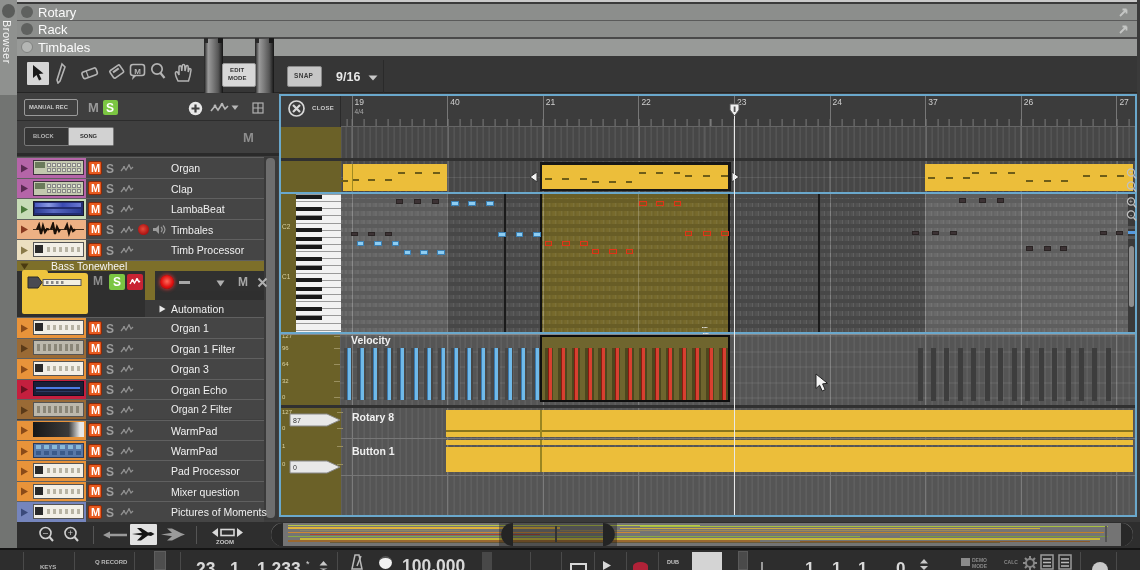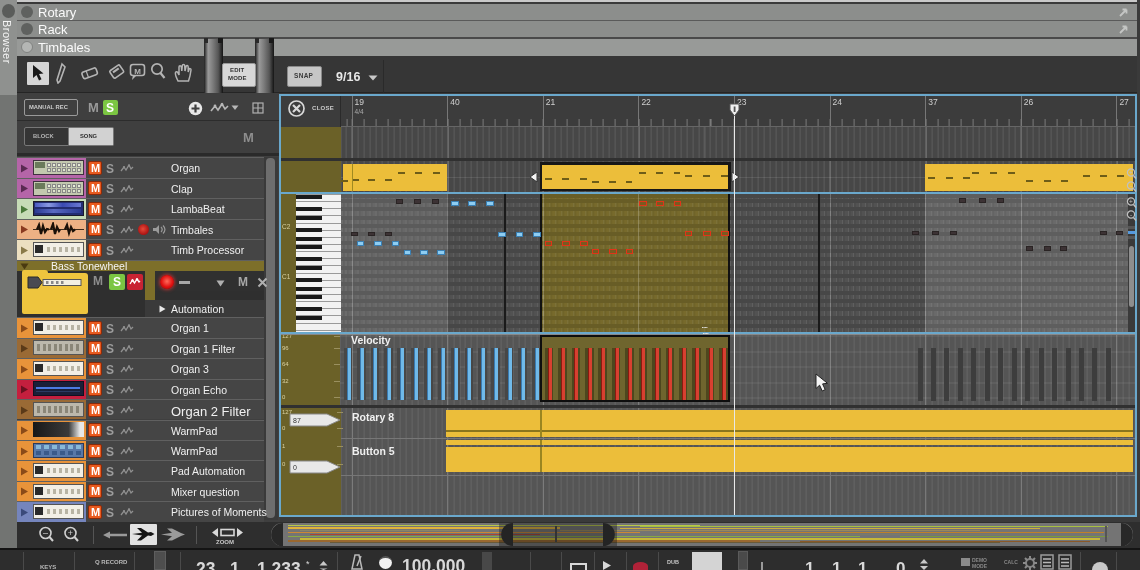--- a/index.html
+++ b/index.html
@@ -343,21 +343,21 @@
 <div class="abs" style="left:70.0px;top:405.8px;width:3px;height:7px;background:#8a8678"></div>
 <div class="abs" style="left:75.5px;top:405.8px;width:3px;height:7px;background:#8a8678"></div>
 <div class="abs" style="left:88px;top:402.6px;width:14px;height:14px;background:#e85a1e;border-radius:2px;border:1px solid #8a2a0a"></div>
 <div class="txt" style="left:91px;top:403.6px;font-size:11px;color:#fff;font-weight:bold">M</div>
 <div class="txt" style="left:106px;top:403.6px;font-size:12px;color:#9c9c9c;font-weight:bold">S</div>
 <svg class="abs" style="left:120px;top:406.1px" width="14" height="9">
       <path d="M1 7 L4 3 L6 6 L9 1 L11 5 L13 3" stroke="#909090" stroke-width="1.3" fill="none"></path>
       <circle cx="4" cy="3" r="1.1" fill="#909090"></circle>
       <circle cx="9" cy="1.5" r="1.1" fill="#909090"></circle>
     </svg>
-<div class="txt" style="left:171px;top:404.1px;font-size:13px;color:#f0f0f0;">Organ 2 Filter</div>
+<div class="txt" style="left:171px;top:404.1px;font-size:10px;color:#f0f0f0;">Organ 2 Filter</div>
 <div class="abs" style="left:17px;top:419.5px;width:247px;height:20.4px;background:#454545"></div>
 <div class="abs" style="left:17px;top:419.5px;width:247px;height:1px;background:#606060"></div>
 <div class="abs" style="left:17px;top:420.5px;width:69px;height:19.4px;background:#e8933a"></div>
 <svg class="abs" style="left:20px;top:426.0px" width="9" height="9">
       <path d="M1 0.5 L8 4.5 L1 8.5 Z" fill="#8a4a18"></path>
     </svg>
 <div class="abs" style="left:33px;top:422.2px;width:51px;height:15px;background:linear-gradient(90deg,#181818,#3a3a3a 70%,#e8e8e8 92%)"></div>
 <div class="abs" style="left:88px;top:423.0px;width:14px;height:14px;background:#e85a1e;border-radius:2px;border:1px solid #8a2a0a"></div>
 <div class="txt" style="left:91px;top:424.0px;font-size:11px;color:#fff;font-weight:bold">M</div>
 <div class="txt" style="left:106px;top:424.0px;font-size:12px;color:#9c9c9c;font-weight:bold">S</div>
@@ -410,21 +410,21 @@
 <div class="abs" style="left:71px;top:468.09999999999997px;width:3px;height:5px;background:#b8b4a4"></div>
 <div class="abs" style="left:77px;top:468.09999999999997px;width:3px;height:5px;background:#b8b4a4"></div>
 <div class="abs" style="left:88px;top:463.9px;width:14px;height:14px;background:#e85a1e;border-radius:2px;border:1px solid #8a2a0a"></div>
 <div class="txt" style="left:91px;top:464.9px;font-size:11px;color:#fff;font-weight:bold">M</div>
 <div class="txt" style="left:106px;top:464.9px;font-size:12px;color:#9c9c9c;font-weight:bold">S</div>
 <svg class="abs" style="left:120px;top:467.4px" width="14" height="9">
       <path d="M1 7 L4 3 L6 6 L9 1 L11 5 L13 3" stroke="#909090" stroke-width="1.3" fill="none"></path>
       <circle cx="4" cy="3" r="1.1" fill="#909090"></circle>
       <circle cx="9" cy="1.5" r="1.1" fill="#909090"></circle>
     </svg>
-<div class="txt" style="left:171px;top:465.4px;font-size:10.5px;color:#f0f0f0;">Pad Automation</div>
+<div class="txt" style="left:171px;top:465.4px;font-size:10.5px;color:#f0f0f0;">Pad Processor</div>
 <div class="abs" style="left:17px;top:480.9px;width:247px;height:20.4px;background:#454545"></div>
 <div class="abs" style="left:17px;top:480.9px;width:247px;height:1px;background:#606060"></div>
 <div class="abs" style="left:17px;top:481.9px;width:69px;height:19.4px;background:#e8933a"></div>
 <svg class="abs" style="left:20px;top:487.4px" width="9" height="9">
       <path d="M1 0.5 L8 4.5 L1 8.5 Z" fill="#8a4a18"></path>
     </svg>
 <div class="abs" style="left:33px;top:483.59999999999997px;width:51px;height:15px;background:#f2efe6;border:1px solid #555"></div>
 <div class="abs" style="left:35px;top:486.59999999999997px;width:8px;height:8px;background:#2a2a2a"></div>
 <div class="abs" style="left:47px;top:488.59999999999997px;width:3px;height:5px;background:#b8b4a4"></div>
 <div class="abs" style="left:53px;top:488.59999999999997px;width:3px;height:5px;background:#b8b4a4"></div>
@@ -818,21 +818,21 @@
     </svg>
 <div class="abs" style="left:446px;top:410px;width:687px;height:27px;background:#ecbe3a"></div>
 <div class="abs" style="left:446px;top:429.5px;width:687px;height:2px;background:#8a751c"></div>
 <div class="abs" style="left:540px;top:410px;width:1.5px;height:27px;background:#9a8520"></div>
 <div class="abs" style="left:446px;top:439.5px;width:687px;height:5.5px;background:#ecbe3a"></div>
 <div class="abs" style="left:540px;top:439.5px;width:1.5px;height:5.5px;background:#9a8520"></div>
 <div class="txt" style="left:282px;top:443px;font-size:6px;color:#d8d0a0;">1</div>
 <div class="abs" style="left:337px;top:446px;width:6px;height:1px;background:#9a9060"></div>
 <div class="txt" style="left:282px;top:461px;font-size:6px;color:#d8d0a0;">0</div>
 <div class="abs" style="left:337px;top:464px;width:6px;height:1px;background:#9a9060"></div>
-<div class="txt" style="left:352px;top:445px;font-size:10.5px;color:#f0f0f0;font-weight:bold">Button 5</div>
+<div class="txt" style="left:352px;top:445px;font-size:10.5px;color:#f0f0f0;font-weight:bold">Button 1</div>
 <svg class="abs" style="left:289px;top:460px" width="52" height="14">
       <path d="M1 1 H38 L51 7 L38 13 H1 Z" fill="#e8e8e8" stroke="#888"></path>
       <text x="4" y="10" font-size="7" fill="#333" font-family="Liberation Sans">0</text>
     </svg>
 <div class="abs" style="left:446px;top:446.5px;width:687px;height:25.5px;background:#ecbe3a"></div>
 <div class="abs" style="left:540px;top:446.5px;width:1.5px;height:25.5px;background:#9a8520"></div>
 <div class="abs" style="left:733.5px;top:105px;width:1.5px;height:410px;background:#e8e8e8"></div>
 <svg class="abs" style="left:729px;top:103px" width="11" height="14">
       <path d="M1 1 L10 1 L10 7 L5.5 13 L1 7 Z" fill="#f0f0f0" stroke="#555"></path>
       <rect x="4.7" y="3.5" width="1.8" height="5.5" fill="#555"></rect>

